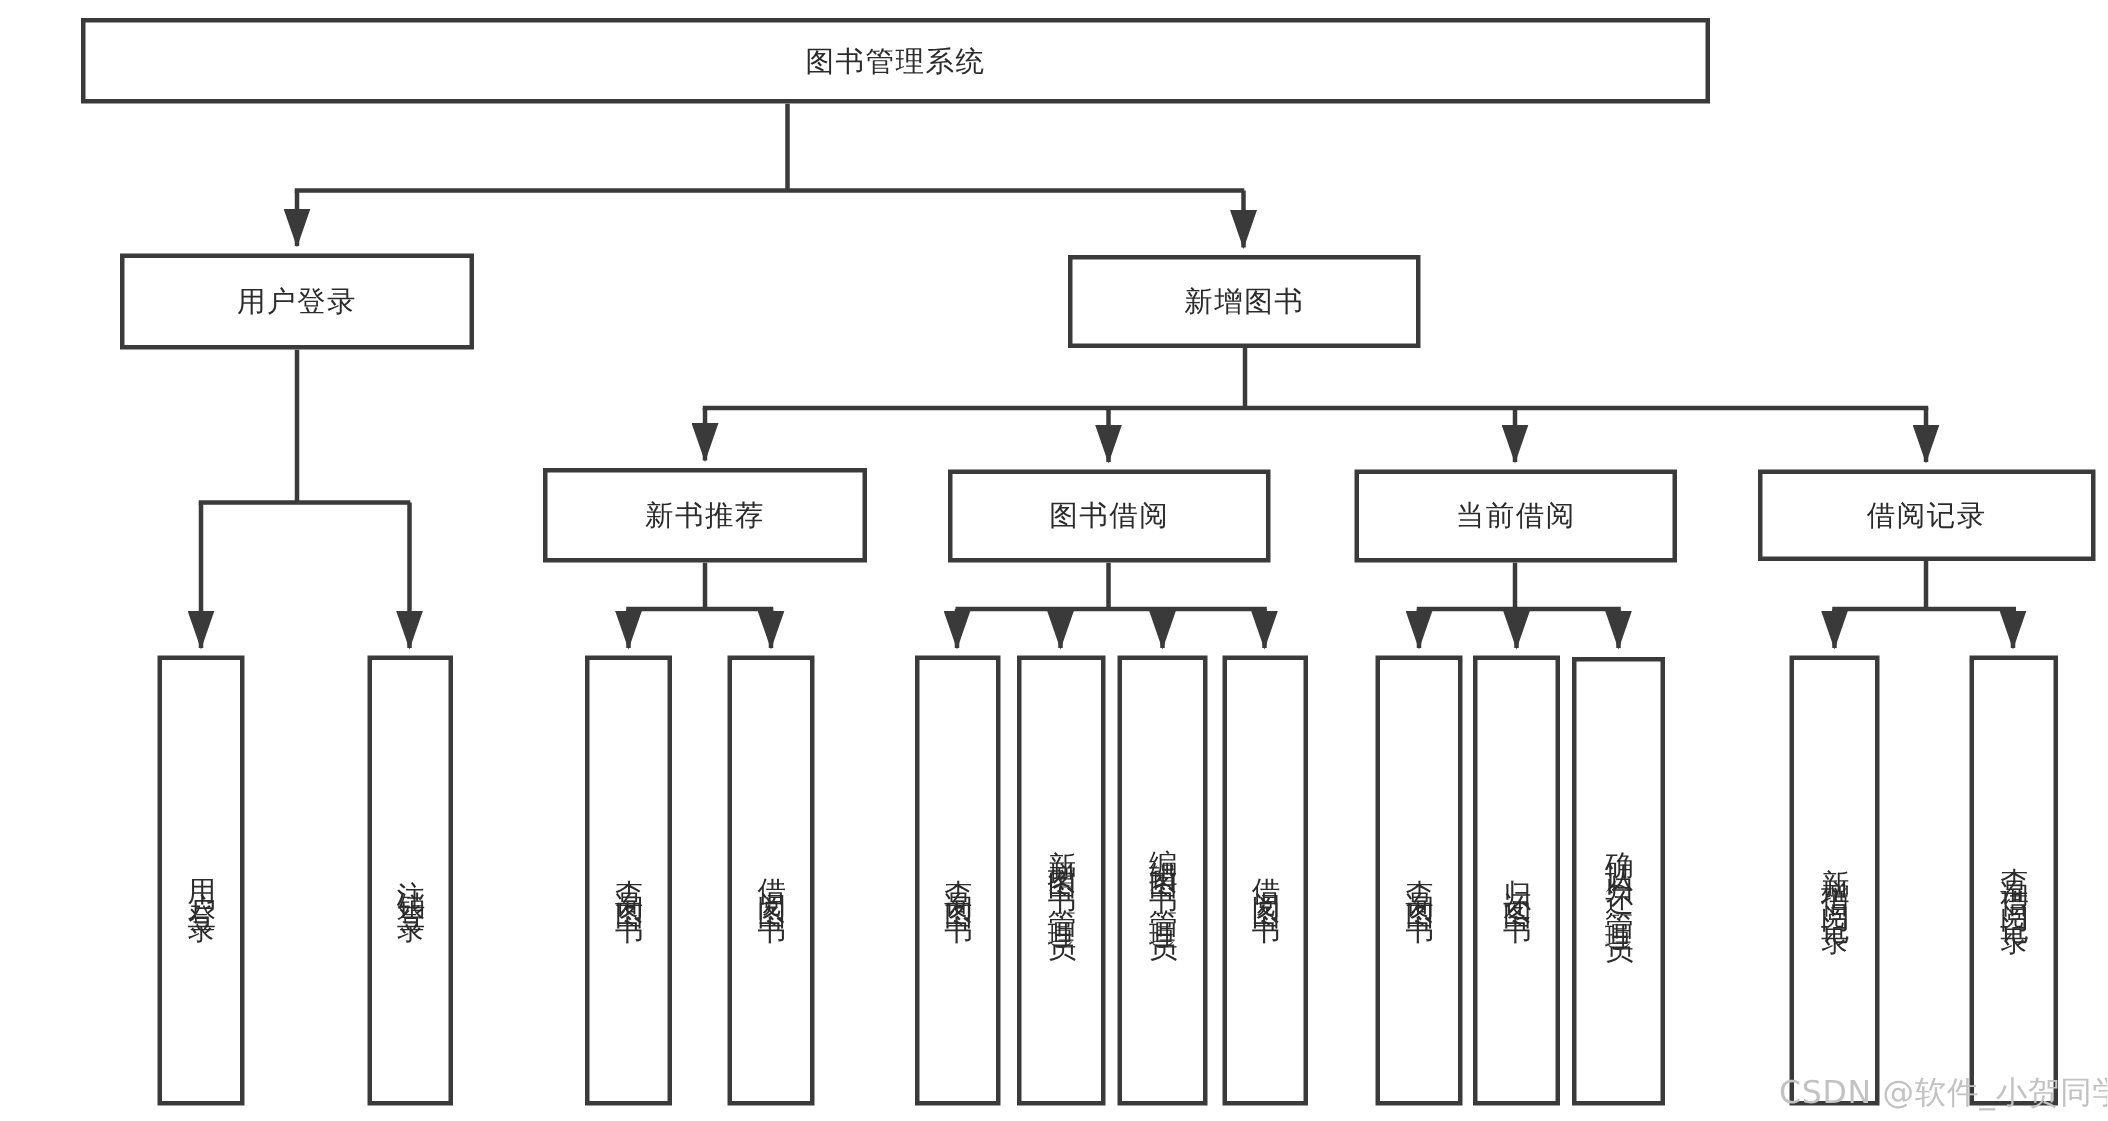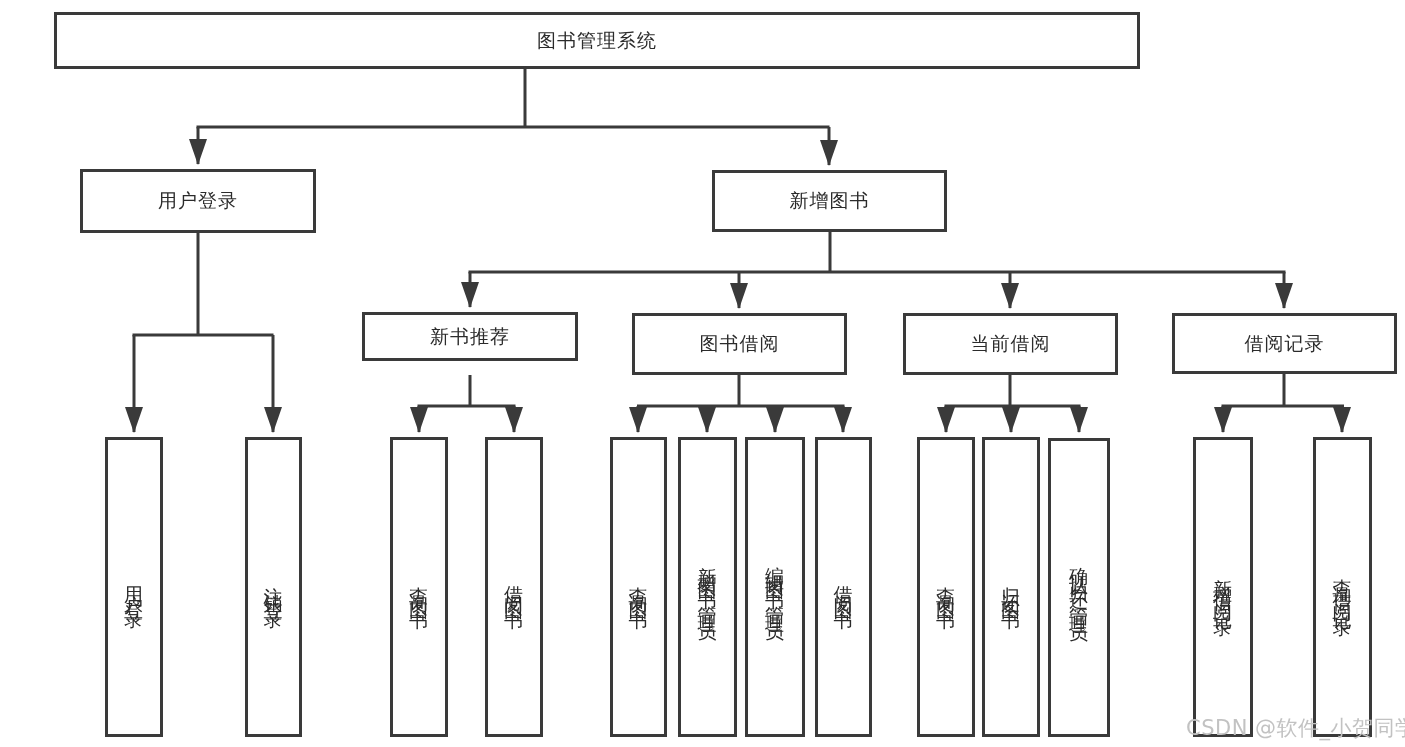--- a/index.html
+++ b/index.html
@@ -90,21 +90,21 @@
     <span>图书管理系统</span>
   </div>
 
   <div class="box hbox" style="left:80px;top:169px;width:236px;height:64px;">
     <span>用户登录</span>
   </div>
   <div class="box hbox" style="left:712px;top:170px;width:235px;height:62px;">
     <span>新增图书</span>
   </div>
 
-  <div class="box hbox" style="left:362px;top:312px;width:216px;height:49px;">
+  <div class="box hbox" style="left:362px;top:312px;width:216px;height:63px;">
     <span>新书推荐</span>
   </div>
   <div class="box hbox" style="left:632px;top:313px;width:215px;height:62px;">
     <span>图书借阅</span>
   </div>
   <div class="box hbox" style="left:903px;top:313px;width:215px;height:62px;justify-content:center;">
     <span>当前借阅</span>
   </div>
   <div class="box hbox" style="left:1172px;top:313px;width:225px;height:61px;">
     <span>借阅记录</span>

